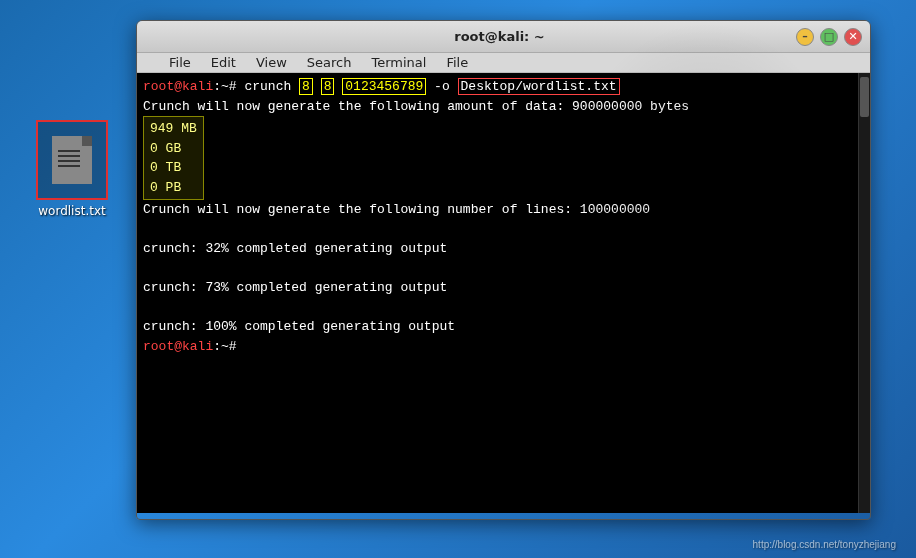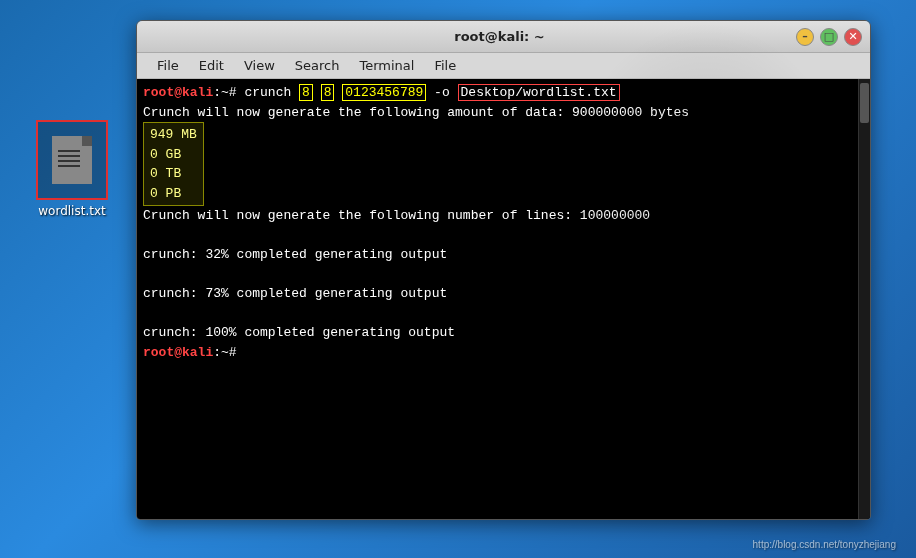--- a/index.html
+++ b/index.html
@@ -148,25 +148,25 @@
     }
 
     .tb-btn-min { background: #f0c040; }
     .tb-btn-max { background: #60c060; }
     .tb-btn-close { background: #e05050; color: white; }
 
     .title-spacer { width: 58px; }
 
     
     .menu-bar {
-      height: 26px;
+      height: 20px;
       background: #d8d8d8;
       display: flex;
-      align-items: center;
-      padding: 0 12px;
+      align-items: flex-start;
+      padding: 0 24px;
       gap: 4px;
       border-bottom: 1px solid #bbb;
     }
 
     .menu-item {
       padding: 2px 8px;
       font-size: 13px;
       color: #222;
       cursor: pointer;
     }
@@ -203,21 +203,21 @@
 
     .terminal-content {
       font-family: 'Courier New', Courier, monospace;
       font-size: 13px;
       line-height: 1.5;
       color: #fff;
       padding-right: 14px;
     }
 
     
-    .prompt-red { color: #ff4444; font-weight: bold; }
+    .prompt-red { color: #ff4444; font-weight: normal; }
     .prompt-white { color: #ffffff; }
     .highlight-box {
       display: inline;
       background: #000;
       border: 1px solid #ffff00;
       padding: 0 2px;
       color: #ffff00;
     }
     .highlight-path {
       display: inline;

